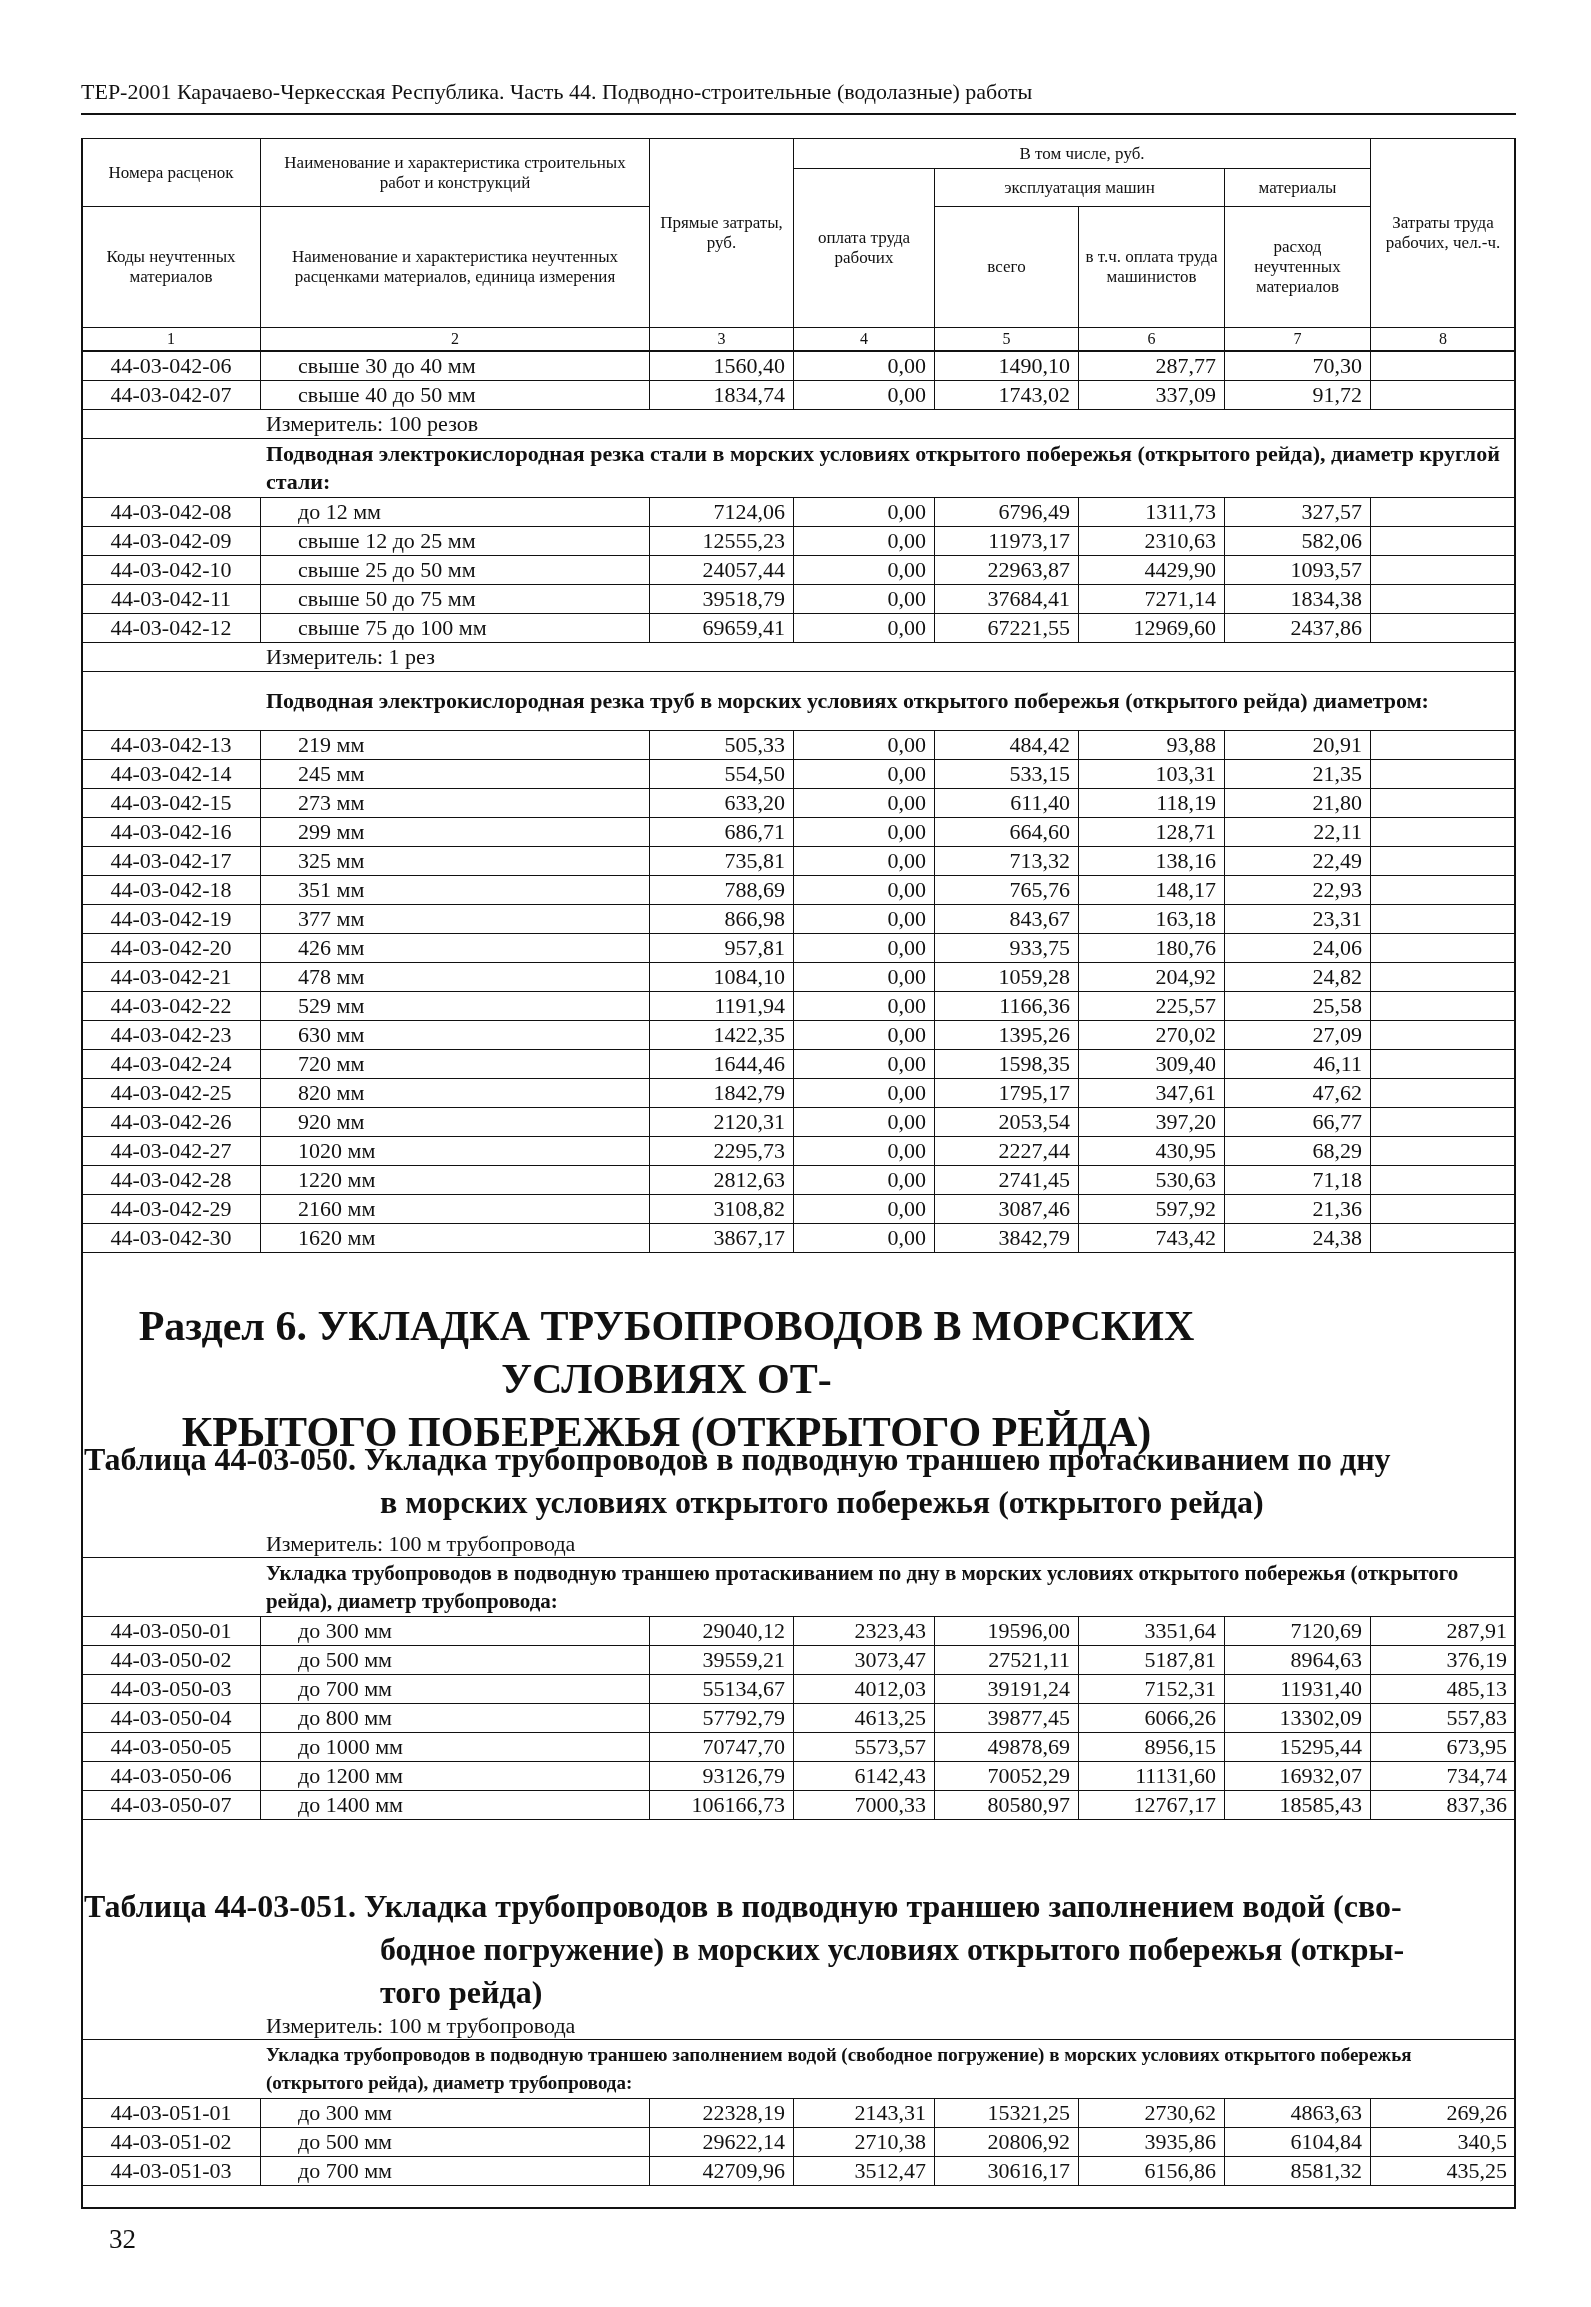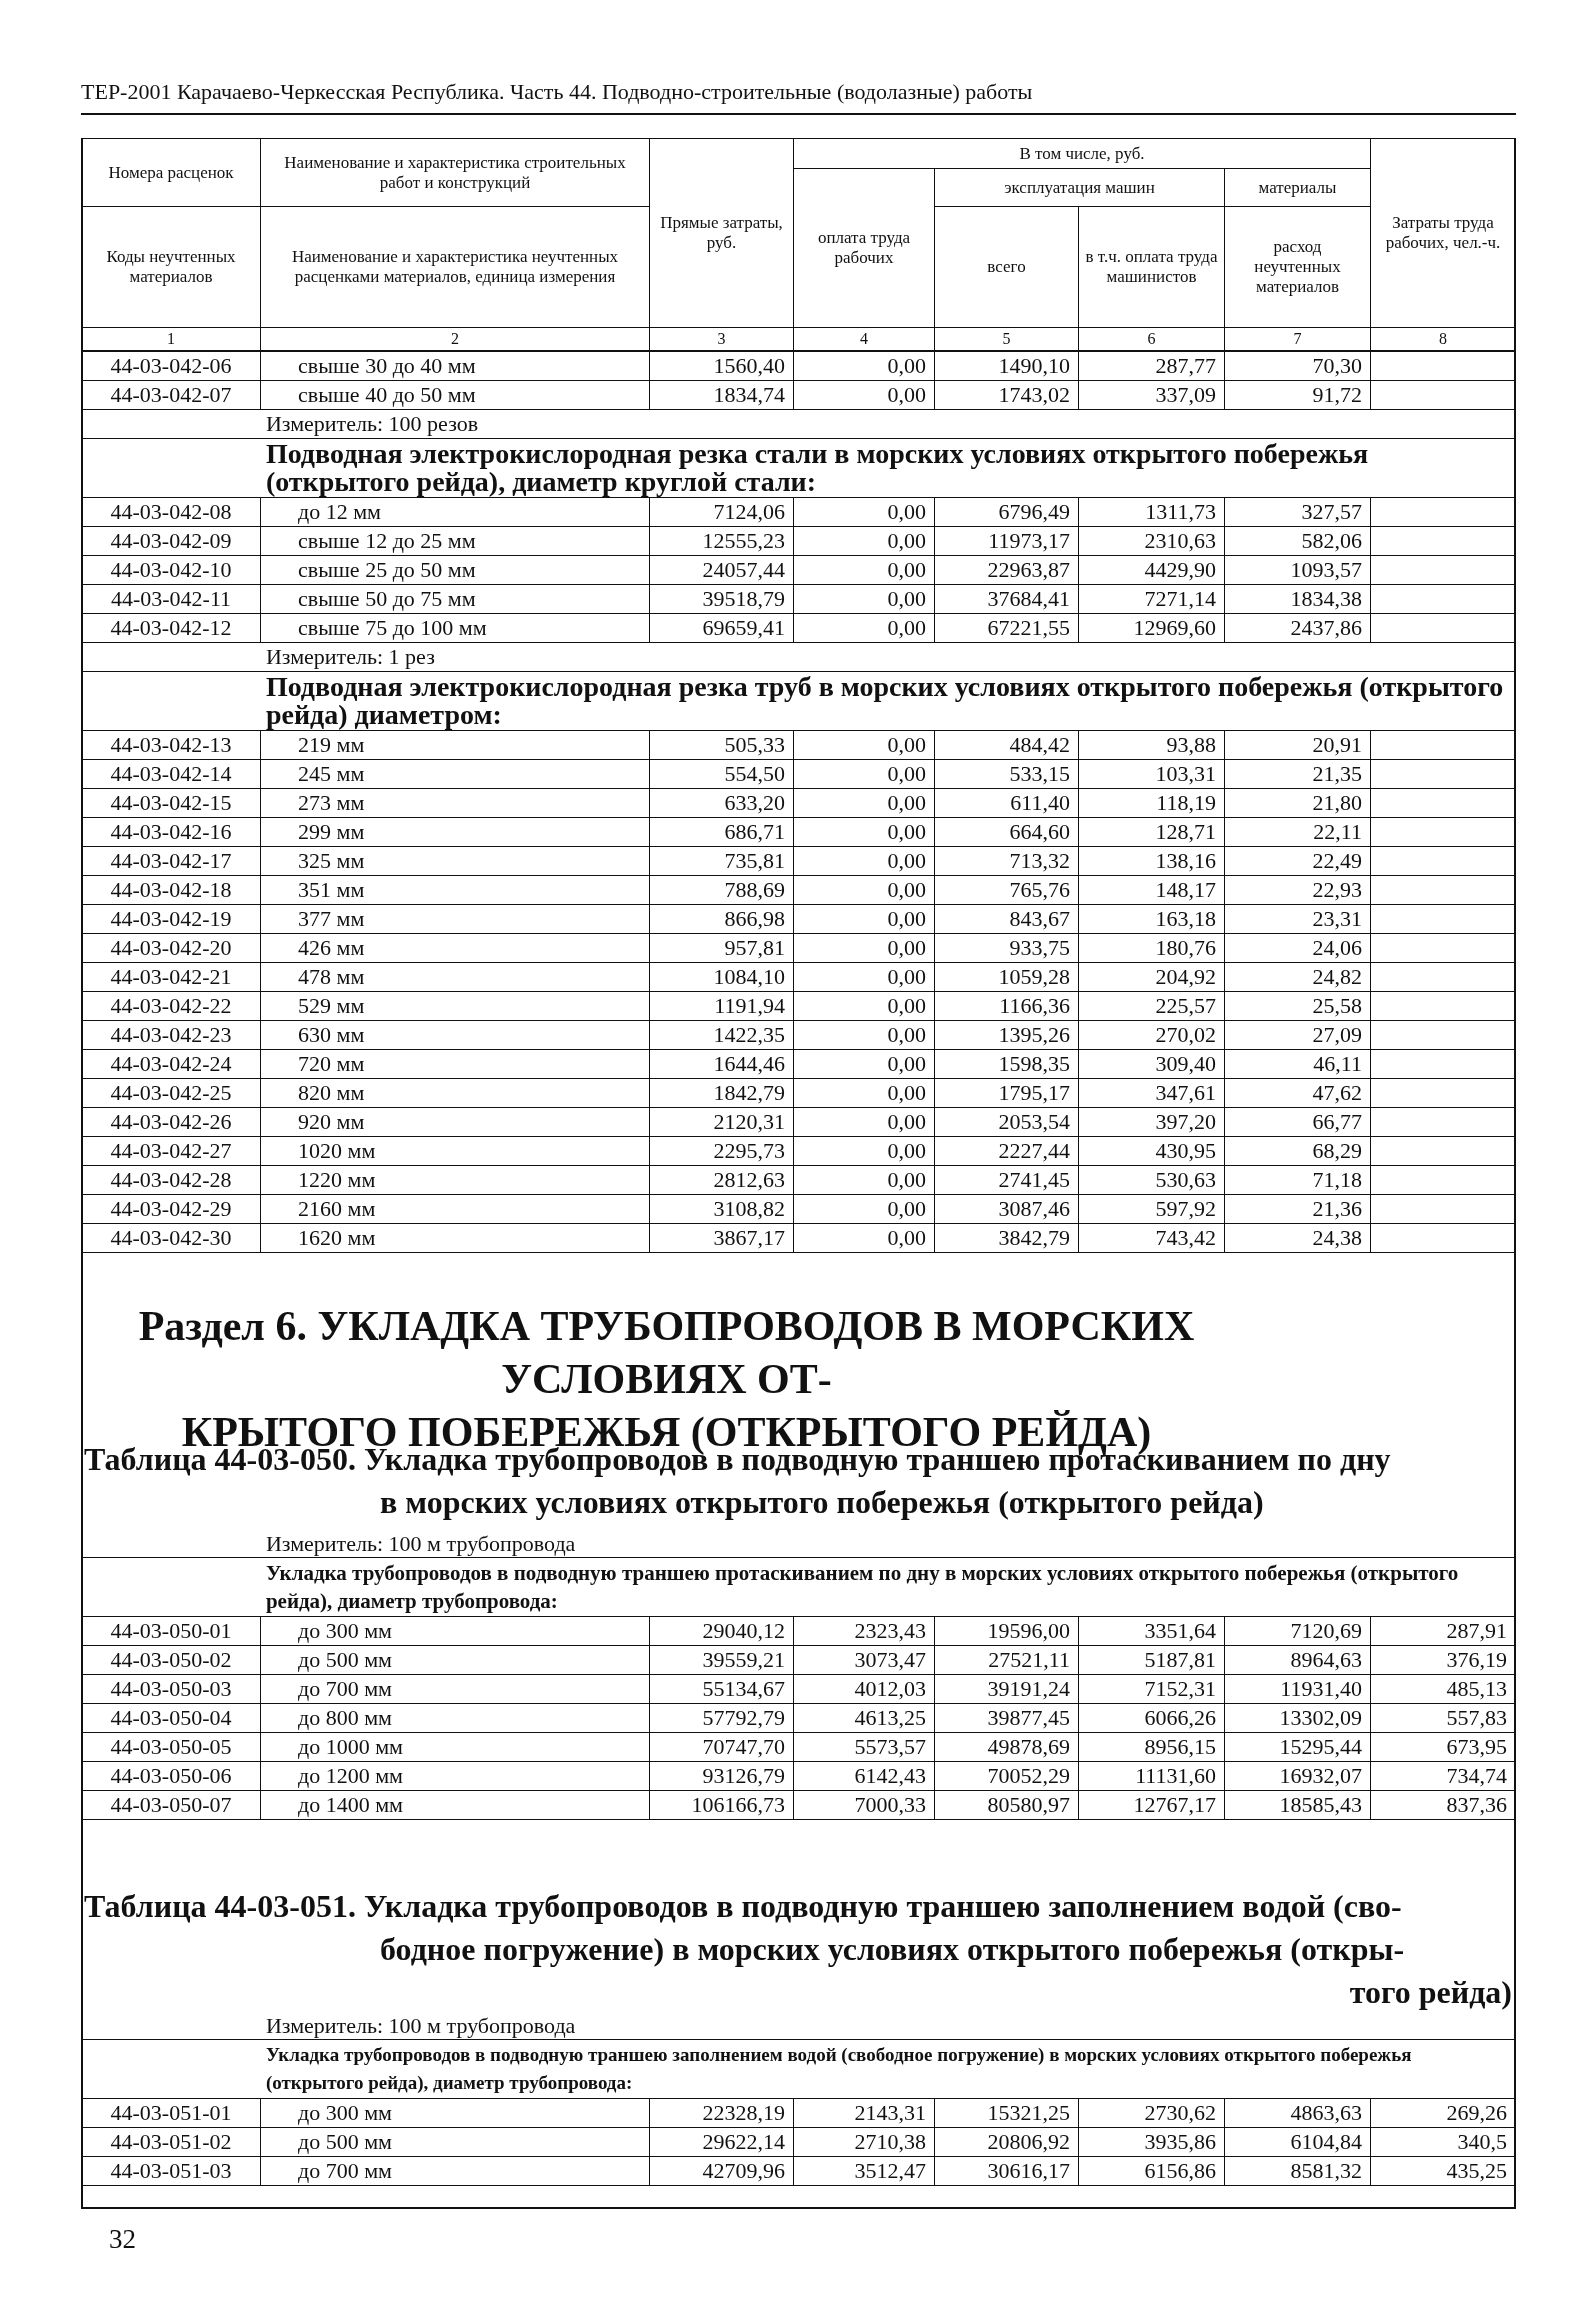--- a/index.html
+++ b/index.html
@@ -14,21 +14,21 @@
   .tbl td, .tbl th { border: 1.3px solid #111; padding: 0 5.4px; font-weight: normal; overflow: hidden; white-space: nowrap; }
   .hdr th { font-size: 17px; line-height: 20px; text-align: center; vertical-align: middle; white-space: normal; }
   .colnum td { font-size: 16px; text-align: center; height: 21.6px; border-bottom: 2.7px solid #111; }
   .row td { font-size: 22px; height: 28px; line-height: 25.6px; }
   .row td.code { text-align: center; }
   .row td.name { padding-left: 37px; }
   .row td.num { text-align: right; padding-right: 8px; }
   .measure td { font-size: 22px; height: 28px; line-height: 27px; border-left: none; border-right: none; }
   .measure td.blank { border-left: 1.3px solid #111; }
   .measure td.last { border-right: 1.3px solid #111; }
-  .group td { font-size: 28px; line-height: 28px; font-weight: bold; border-left: none; border-right: none; white-space: normal; }
+  .group td { font-size: 22px; line-height: 28px; font-weight: bold; border-left: none; border-right: none; white-space: normal; }
   .group td.blank { border-left: 1.3px solid #111; }
   .group td.last { border-right: 1.3px solid #111; }
   .section-title { position: absolute; left: 83px; top: 1300px; width: 1167px; text-align: center;
                    font-size: 42px; line-height: 53px; font-weight: bold; }
   .table-title { position: absolute; left: 84px; width: 1428px; font-size: 32px; line-height: 43px; font-weight: bold; }
   .table-title .indent { padding-left: 296px; display: block; }
   .t050-title { top: 1438px; }
   .t050-title .l2 { text-align: left; padding-left: 296px; }
   .t051-title { top: 1885px; }
   .page-number { position: absolute; left: 109px; top: 2224px; font-size: 27px; }
@@ -466,21 +466,21 @@
         <td class="num">12767,17</td>
         <td class="num">18585,43</td>
         <td class="num">837,36</td>
       </tr>
     </tbody>
 </table>
 
 <div class="table-title t051-title">
   <div>Таблица 44-03-051. Укладка трубопроводов в подводную траншею заполнением водой (сво-</div>
   <div class="indent" style="">бодное погружение) в морских условиях открытого побережья (откры-</div>
-  <div class="indent" style="padding-left:296px;text-align:right;">того рейда)</div>
+  <div class="indent" style="padding-left:296px;">того рейда)</div>
 </div>
 
 <table class="tbl" style="top:2011px;">
   <colgroup>
     <col class="w1">
       <col class="w2">
       <col class="w3">
       <col class="w4">
       <col class="w5">
       <col class="w6">

